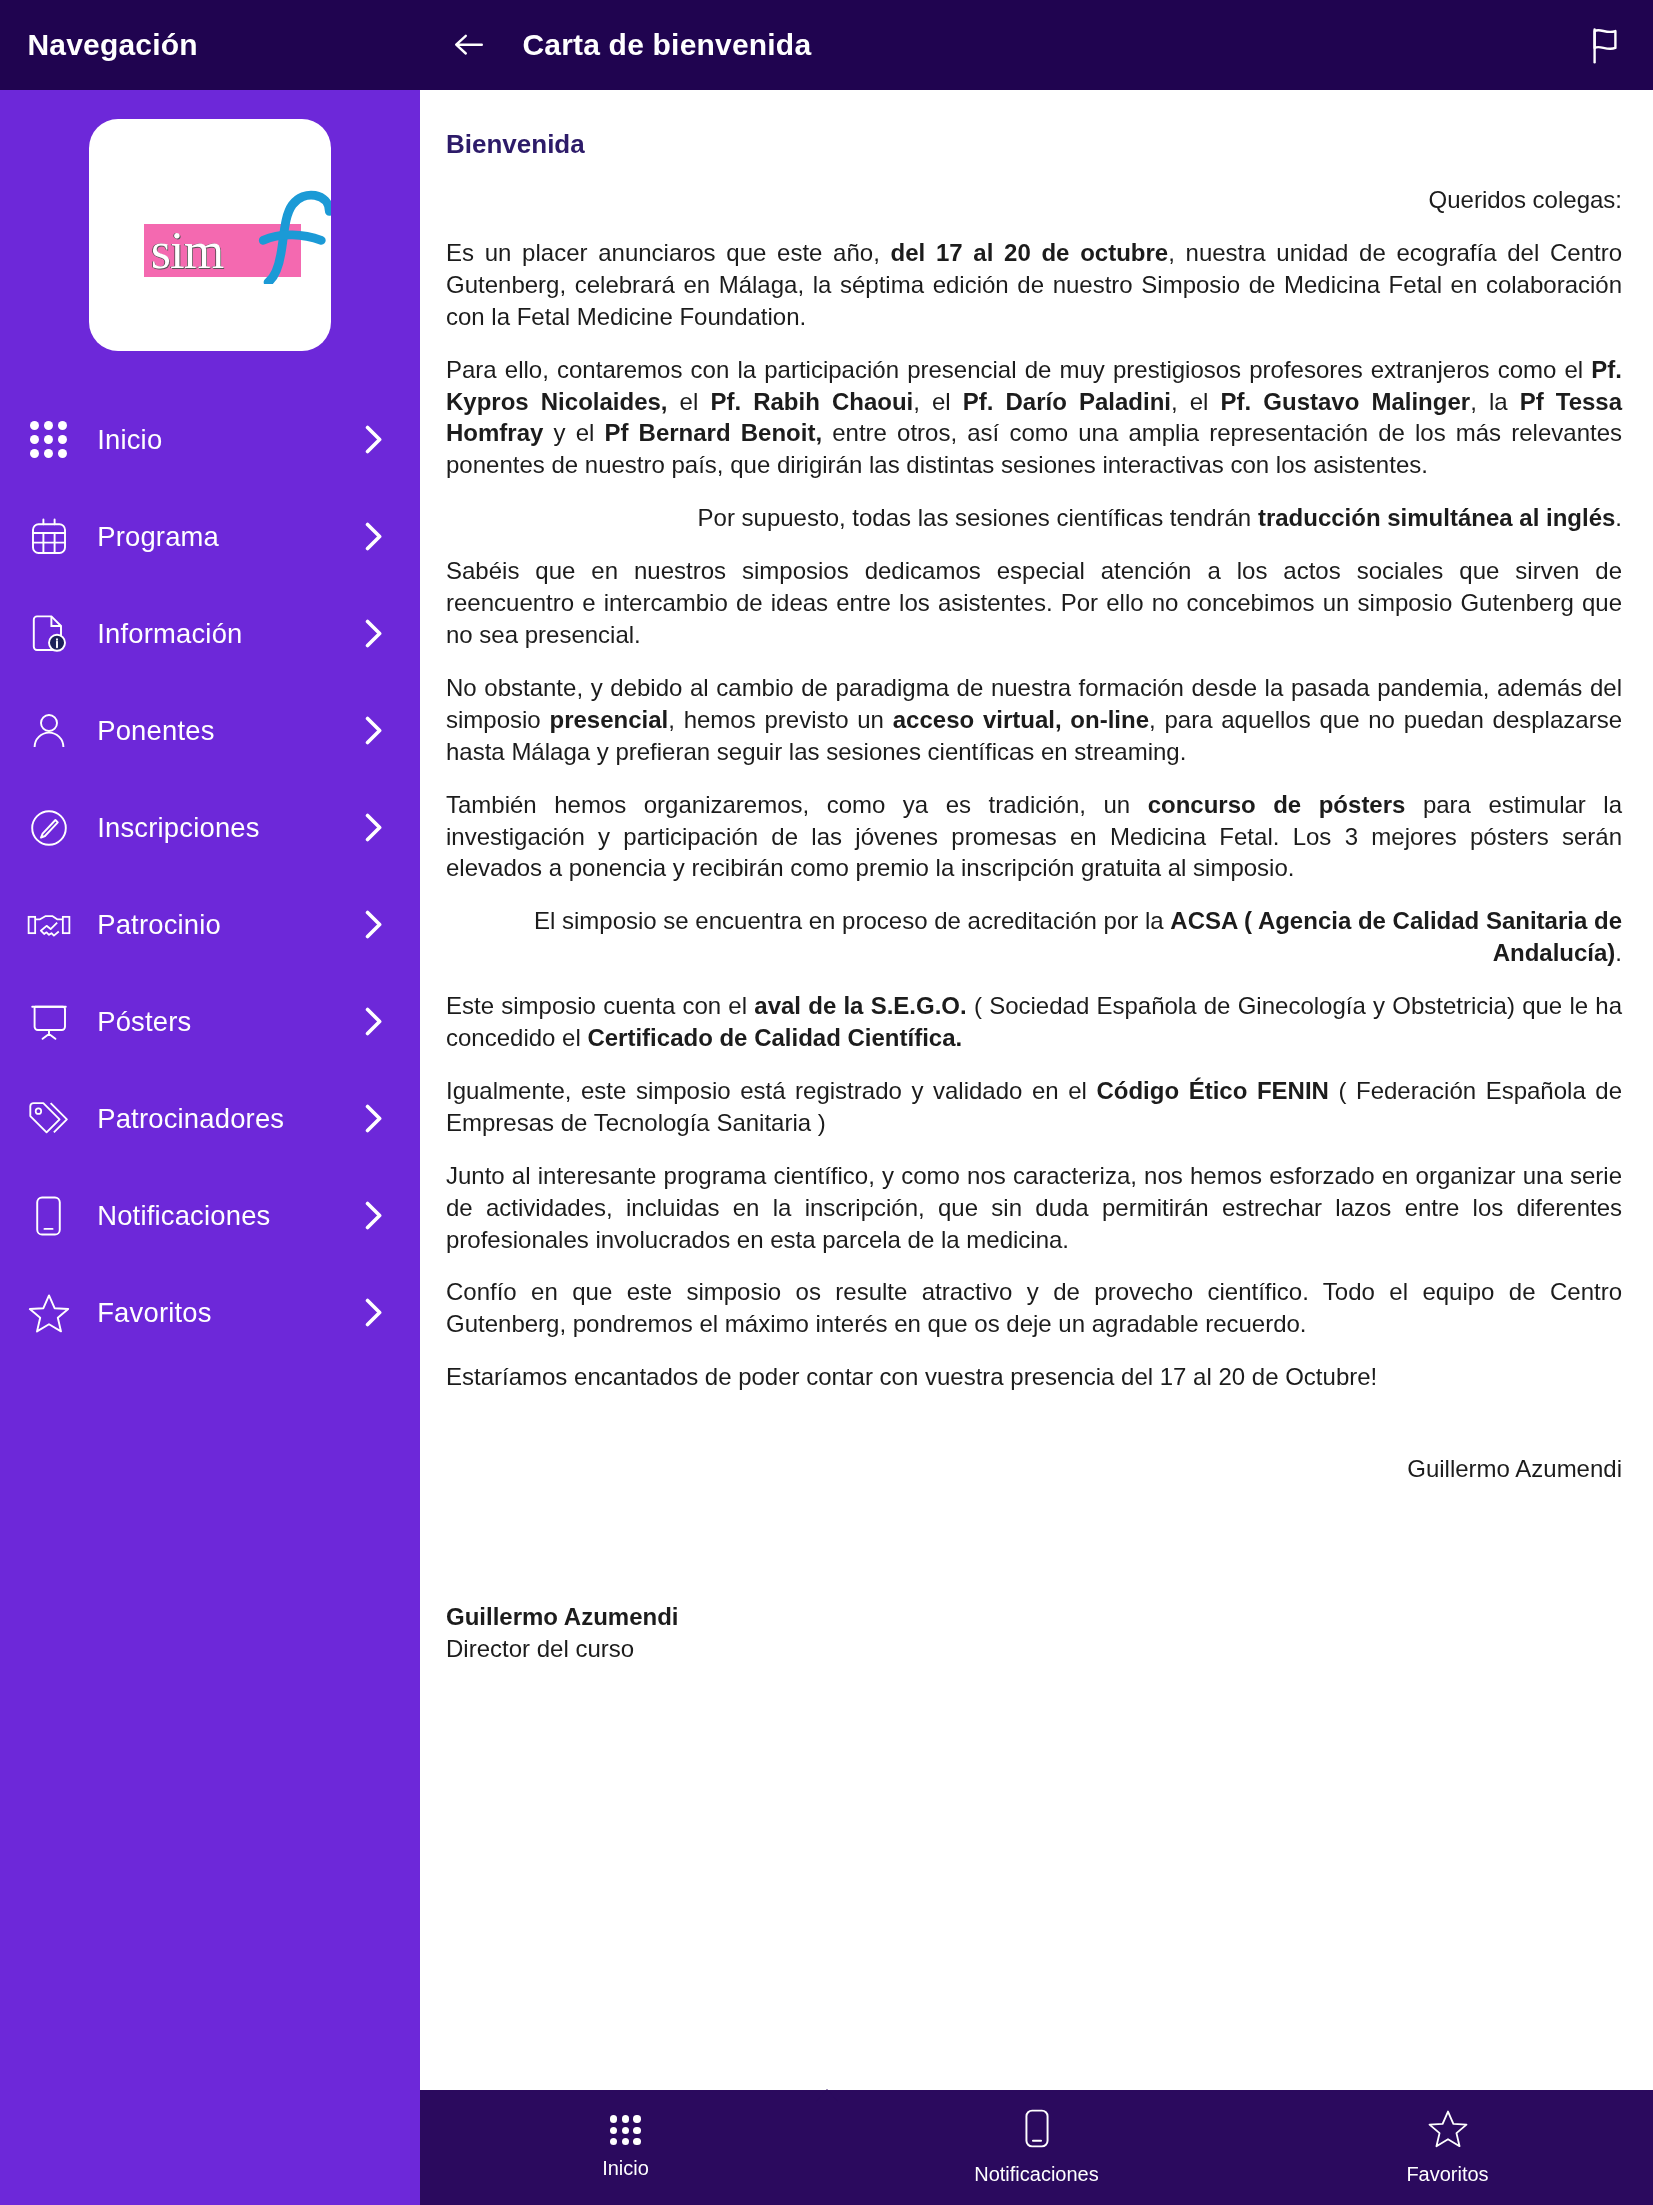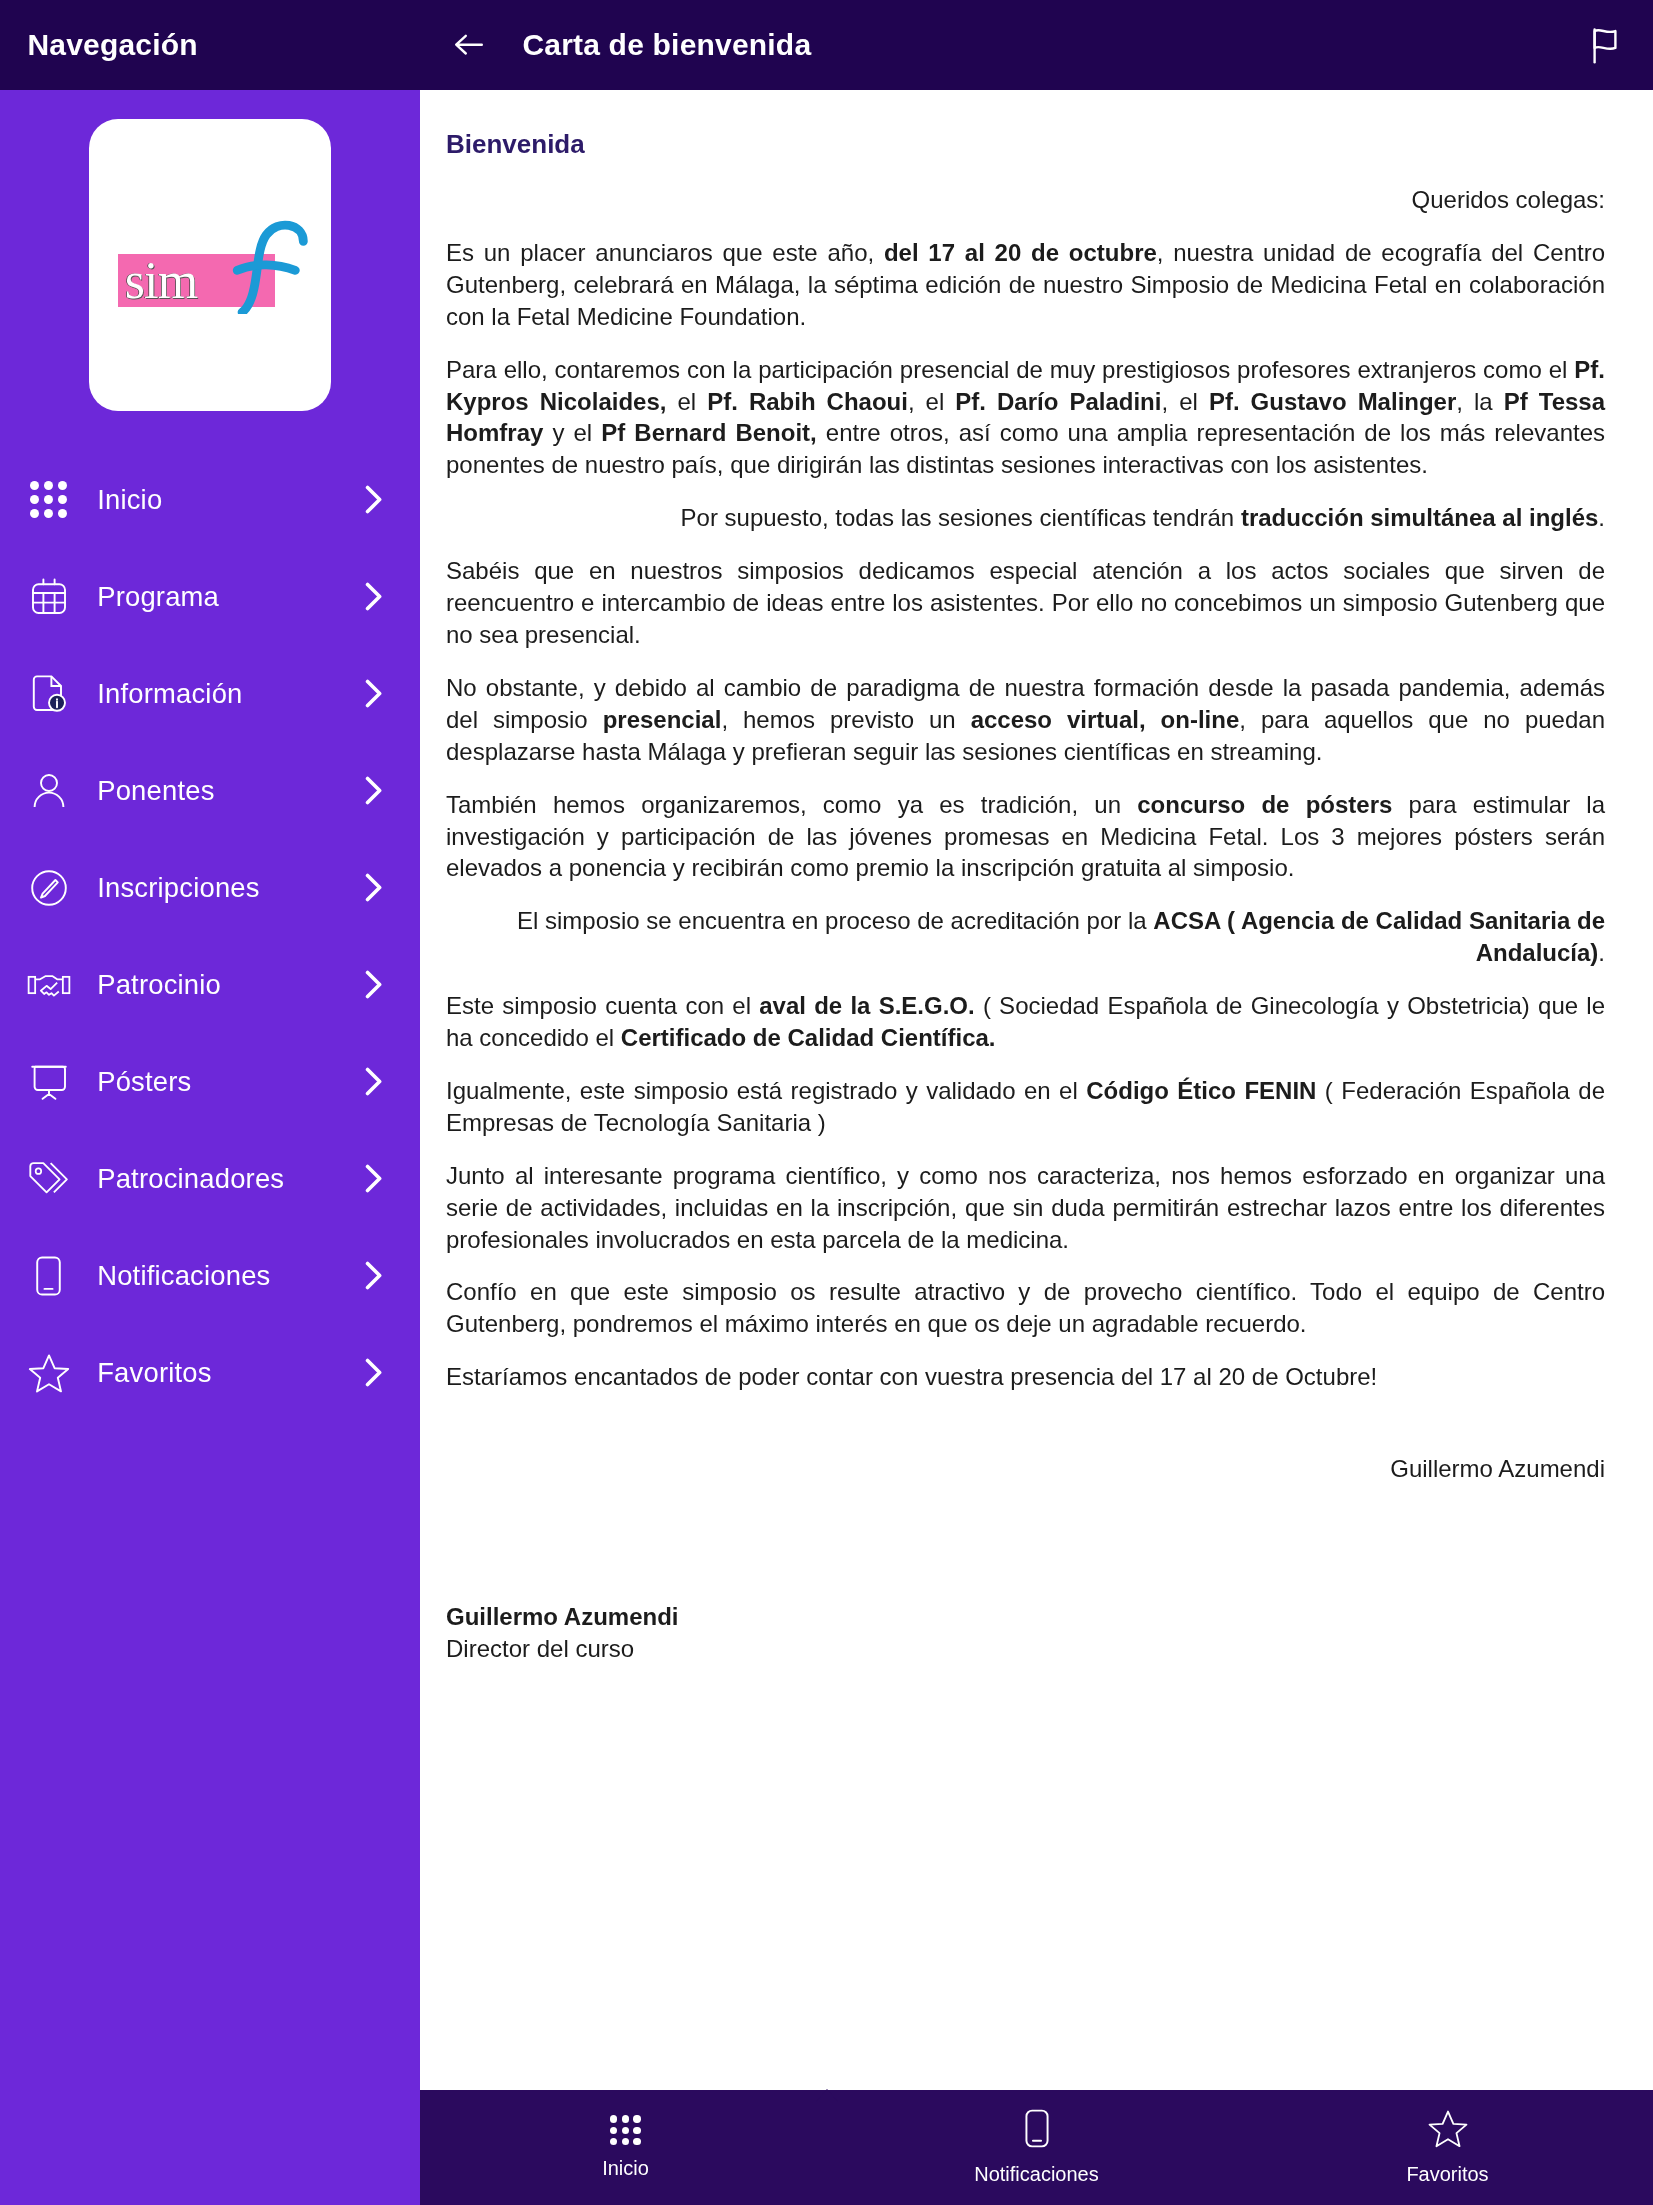--- a/index.html
+++ b/index.html
@@ -23,23 +23,23 @@
     background: #200450;
     display: flex; align-items: center;
     padding-left: 27.4px;
   }
   .sidebar-title {
     color: #ffffff; font-size: 30px; font-weight: bold;
     letter-spacing: 0.2px;
   }
   .logo-wrap { padding: 29px 0 0 0; display: flex; justify-content: center; }
   .logo {
-    width: 242px; height: 292px; background: #ffffff;
+    width: 242px; height: 232px; background: #ffffff;
     border-radius: 29px;
-    display: flex; align-items: center; justify-content: center;
+    display: flex; align-items: center; justify-content: flex-end;
     position: relative; overflow: hidden;
   }
   .logo-inner { position: relative; width: 190px; height: 97px; }
   .logo-pink {
     position: absolute; left: 3.2px; top: 37px;
     width: 157px; height: 53px; background: #f469b0;
   }
   .logo-sim {
     position: absolute; left: 9.7px; top: 36px;
     font-family: "Liberation Serif", serif;
@@ -74,21 +74,21 @@
     height: 90px; flex: 0 0 90px; background: #200450;
     display: flex; align-items: center; padding: 0 24px 0 27.4px;
   }
   .back-btn { width: 44px; height: 44px; display: flex; align-items: center; justify-content: center; color: #fff; cursor: pointer; }
   .topbar-title { color: #ffffff; font-size: 30px; font-weight: bold; margin-left: 31px; letter-spacing: 0.2px; }
   .topbar-spacer { flex: 1 1 auto; }
   .flag-btn { width: 48px; height: 48px; display: flex; align-items: center; justify-content: center; color: #fff; cursor: pointer; }
 
   .content {
     flex: 1 1 auto; overflow: hidden;
-    padding: 39px 48px 0 26px;
+    padding: 39px 31px 0 26px;
     background: #fff;
   }
   .doc-title {
     color: #2d1b69; font-size: 26px; font-weight: bold;
     margin-bottom: 24px;
   }
   .content p {
     font-size: 24px; line-height: 1.33;
     color: #1c1c1c; text-align: justify;
     margin-bottom: 21px;

